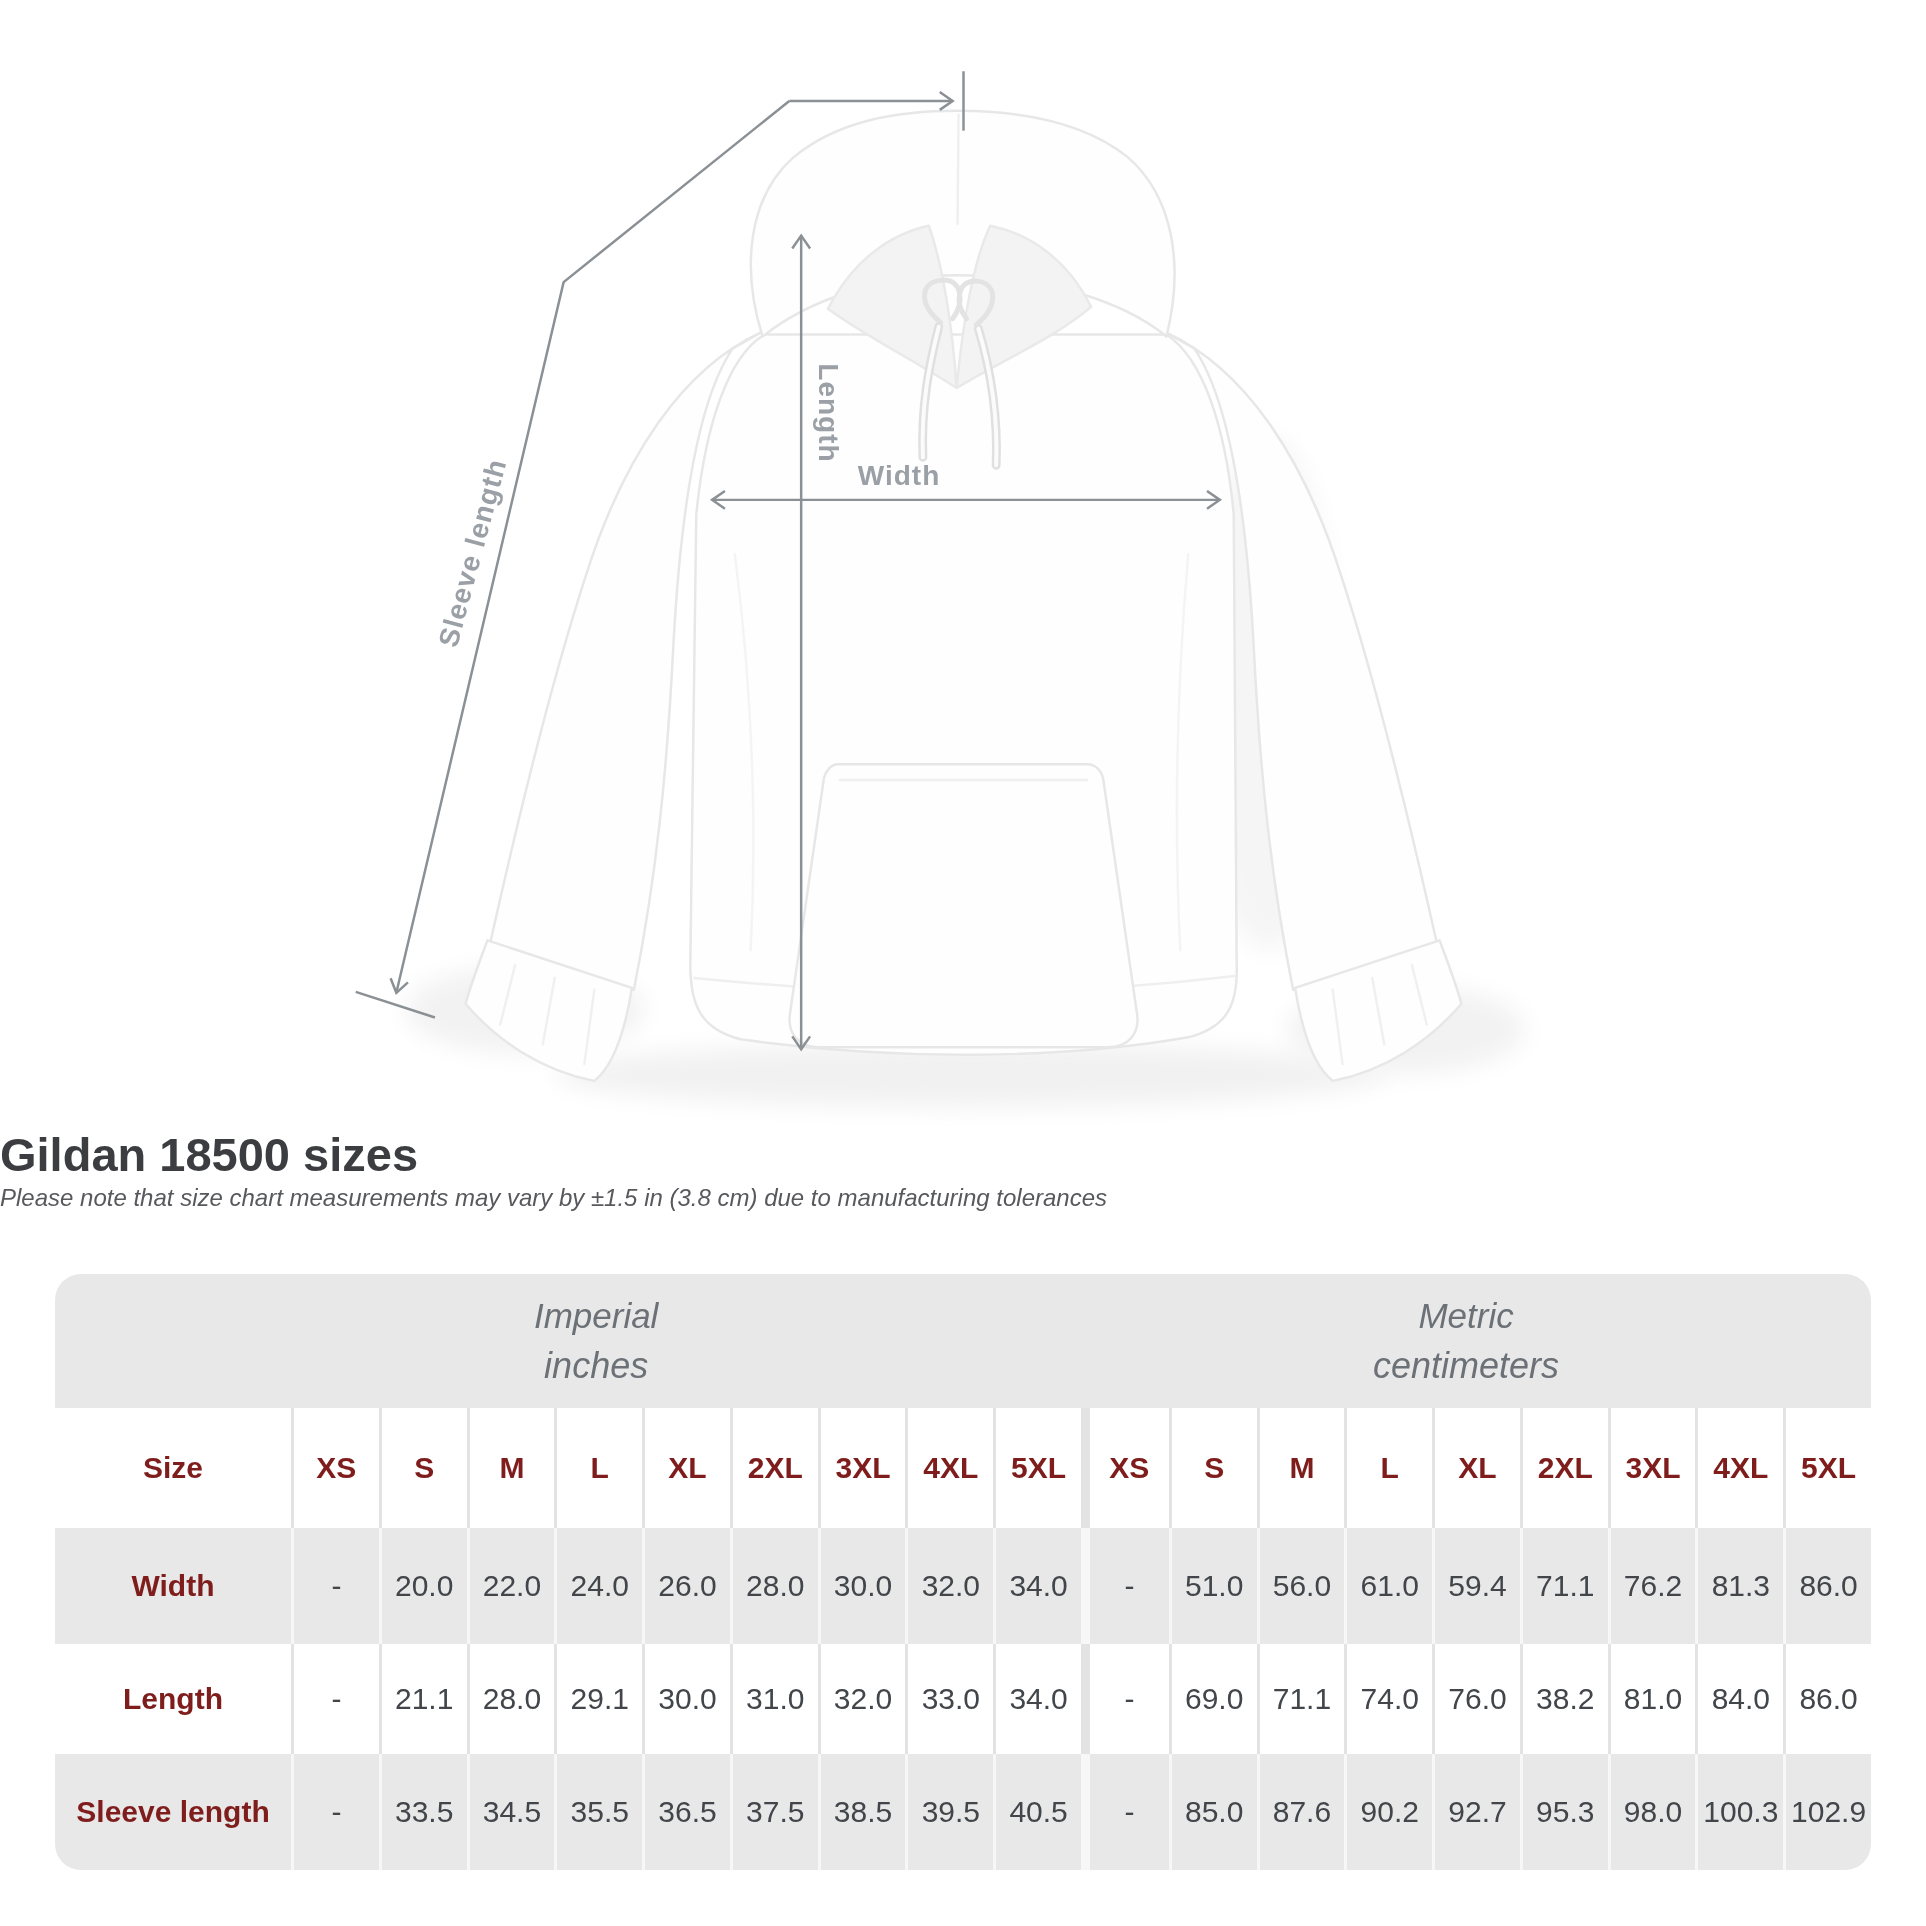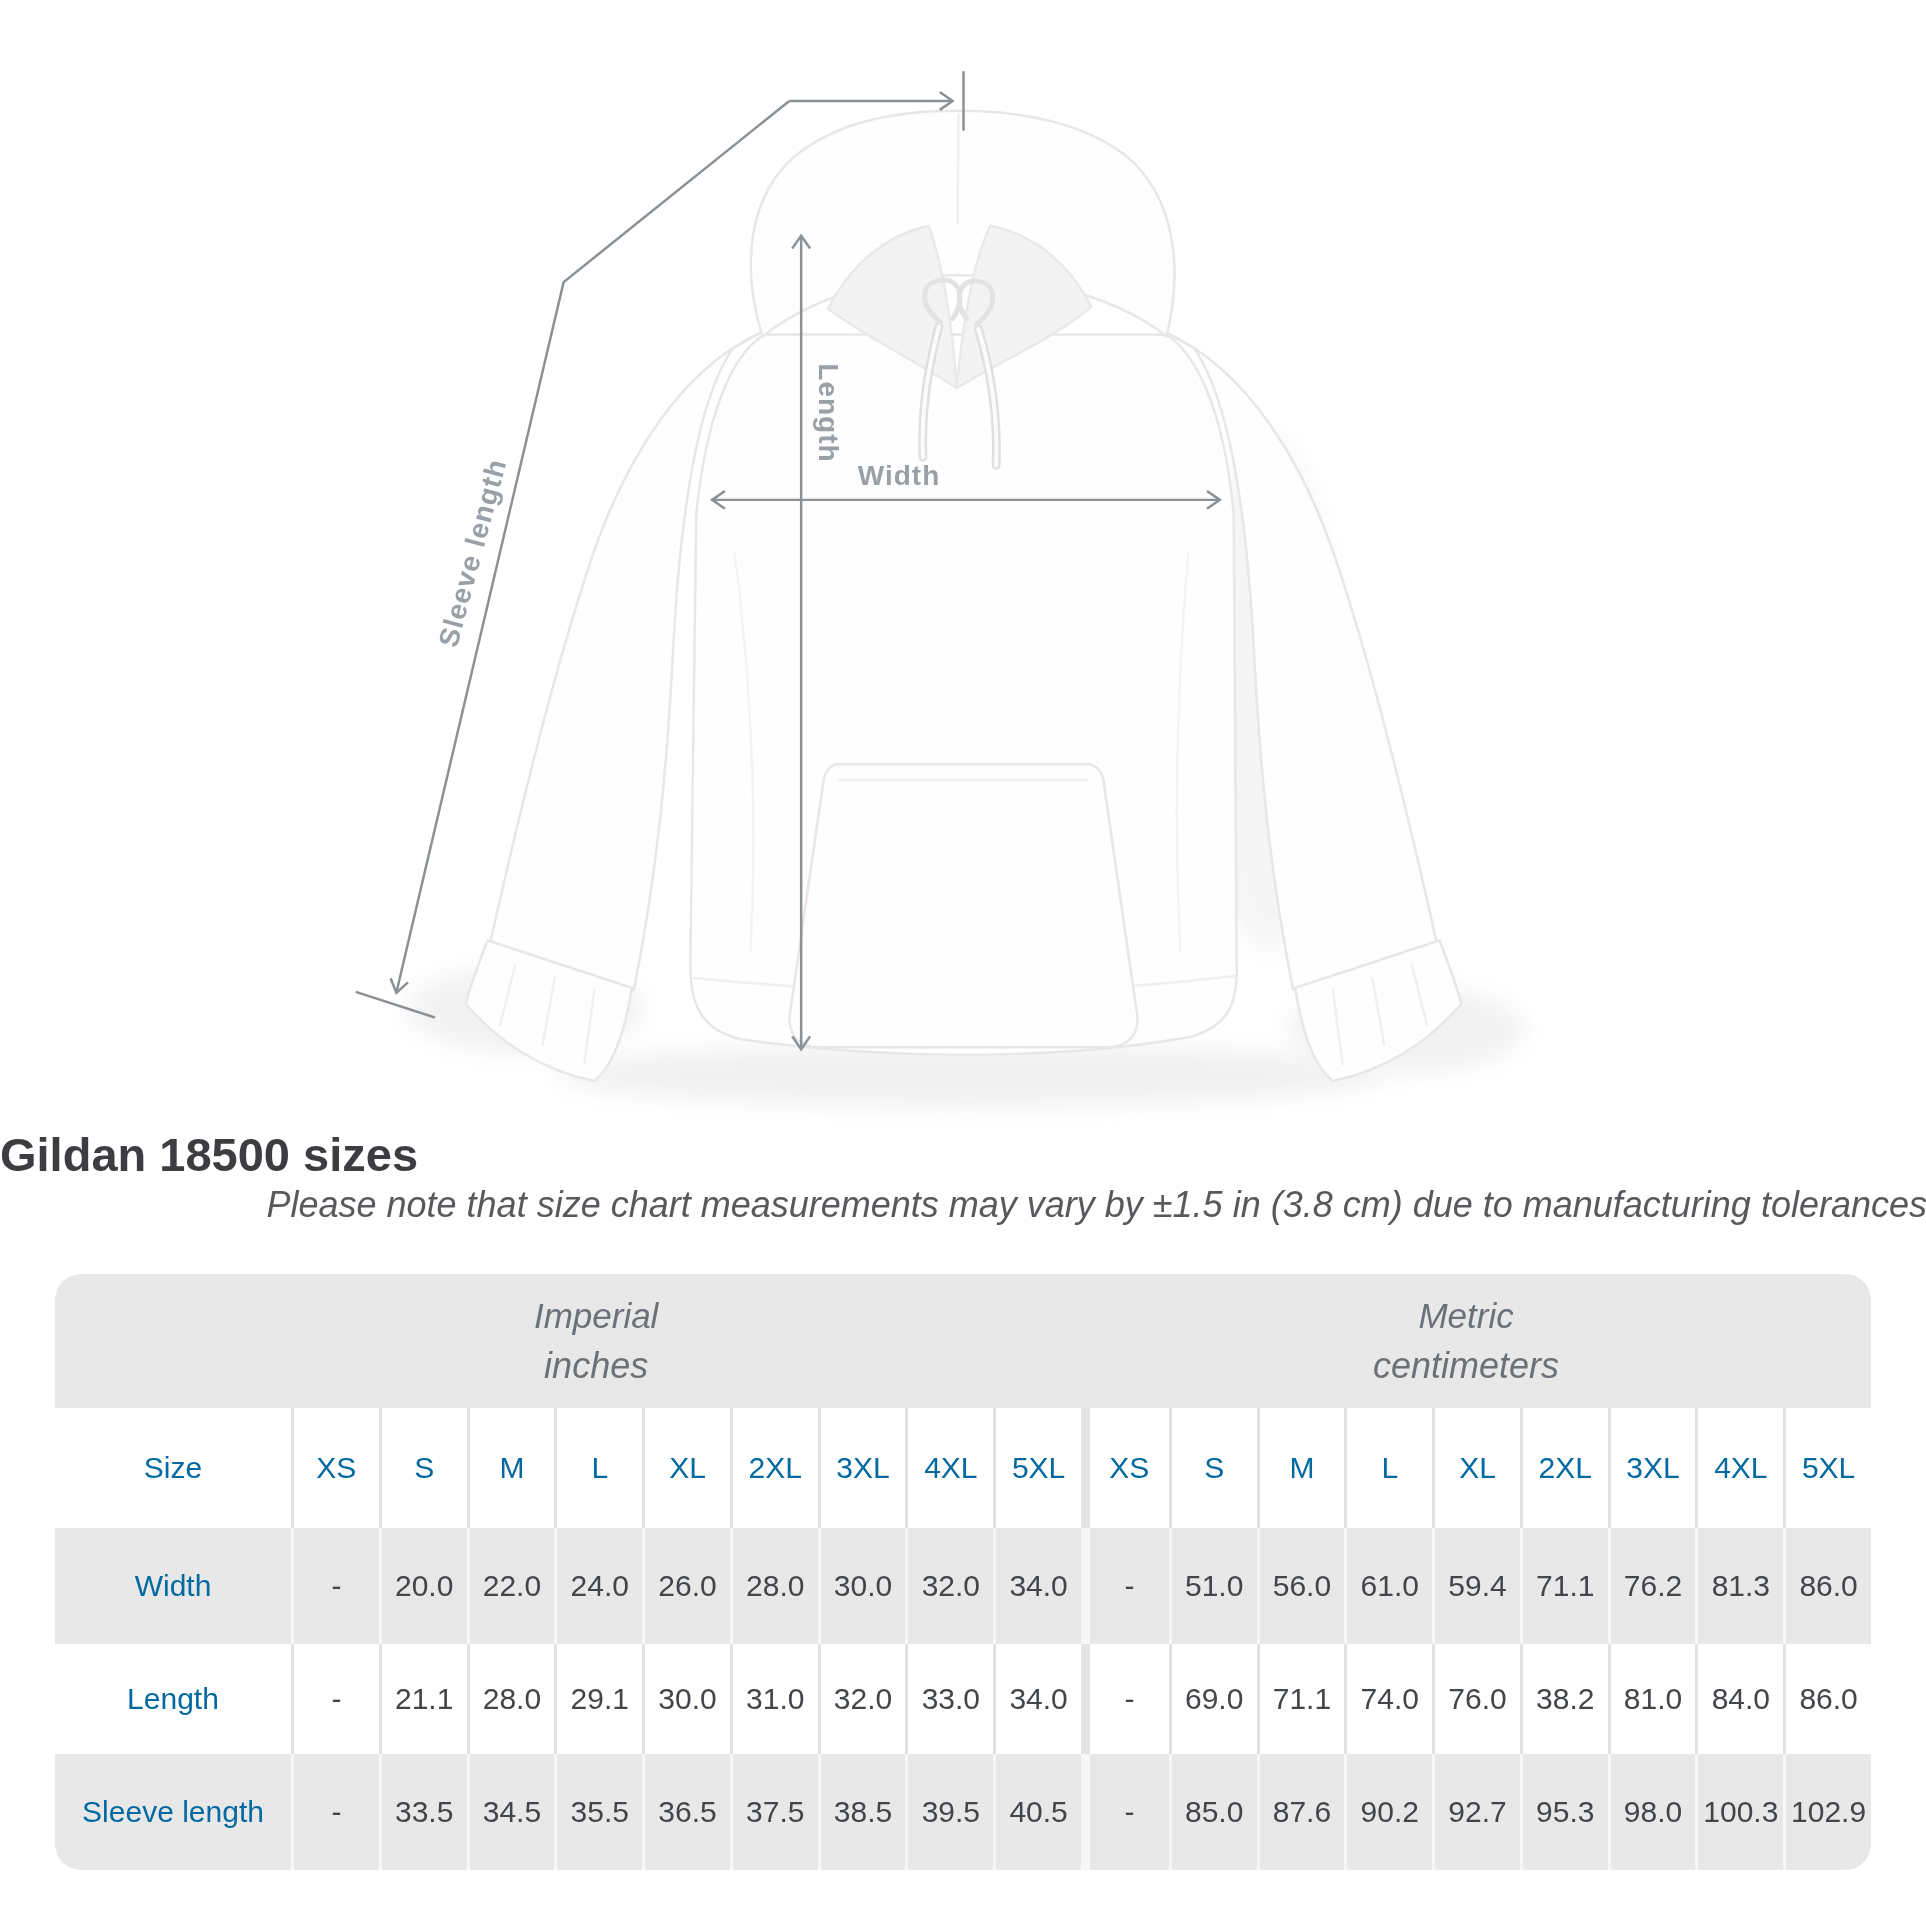--- a/index.html
+++ b/index.html
@@ -12,22 +12,22 @@
   .diagram-label{
     position:absolute;font-weight:bold;font-size:28px;color:#9aa0a6;
     letter-spacing:1px;line-height:30px;
   }
   #length-label{left:768px;top:398px;width:119px;text-align:center;transform:rotate(90deg);}
   #width-label{left:820px;top:461px;width:158px;text-align:center;}
   #sleeve-label{left:364px;top:538px;width:218px;text-align:center;transform:rotate(-75deg);}
   
   .title{position:absolute;left:0;top:1127px;width:100%;text-align:left;
     font-size:47px;font-weight:bold;color:#3b3d40;margin:0;}
-  .subtitle{position:absolute;left:0;top:1184px;width:100%;text-align:right;
-    font-size:36px;font-style:italic;color:#58595c;margin:0;}
+  .subtitle{position:absolute;left:0;top:1184px;width:100%;text-align:left;
+    font-size:24px;font-style:italic;color:#58595c;margin:0;}
   
   .table-wrap{position:absolute;left:55px;top:1274px;width:1816px;}
   .band{height:134px;background:#e8e8e8;border-radius:26px 26px 0 0;position:relative;}
   .group{position:absolute;top:50%;transform:translate(-50%,-50%);text-align:center;color:#6b7176;}
   .g-imperial{left:29.8%;}
   .g-metric{left:77.7%;}
   .gtitle{font-size:35px;font-weight:normal;font-style:italic;}
   .gunit{font-size:36px;font-style:italic;margin-top:9px;}
   .trow{display:grid;grid-template-columns:236px repeat(18,1fr);}
   .trow.h{height:120px;}
@@ -36,21 +36,21 @@
   .r-sleeve{height:116px;}
   .trow.white{background:#ffffff;--dv:#e3e3e3;}
   .trow.gray{background:#e8e8e8;--dv:#f7f7f7;}
   .trow.last{border-radius:0 0 26px 26px;}
   .cell{
     box-sizing:border-box;display:flex;align-items:center;justify-content:center;
     font-size:30px;color:#42464a;height:100%;
   }
   .cell + .cell{border-left:3px solid var(--dv);}
   .cell.gs{border-left-width:9px;}
-  .cell.rowlabel,.cell.szhead{font-weight:normal;color:#0369a1;}
+  .cell.rowlabel,.cell.szhead{font-weight:bold;color:#7f1d1d;}
 </style>
 </head>
 <body>
 
 <div id="stage">
 
   <svg id="hoodie-svg" width="1927" height="1168" viewBox="0 0 1946 1180">
     <defs>
       <marker id="arrow" viewBox="-16 -16 32 32" refX="0" refY="0" markerWidth="32" markerHeight="32" markerUnits="userSpaceOnUse" orient="auto-start-reverse">
         <path d="M -13,-9 L 0,0 L -13,9" fill="none" stroke="#8b9095" stroke-width="2.5"></path>

